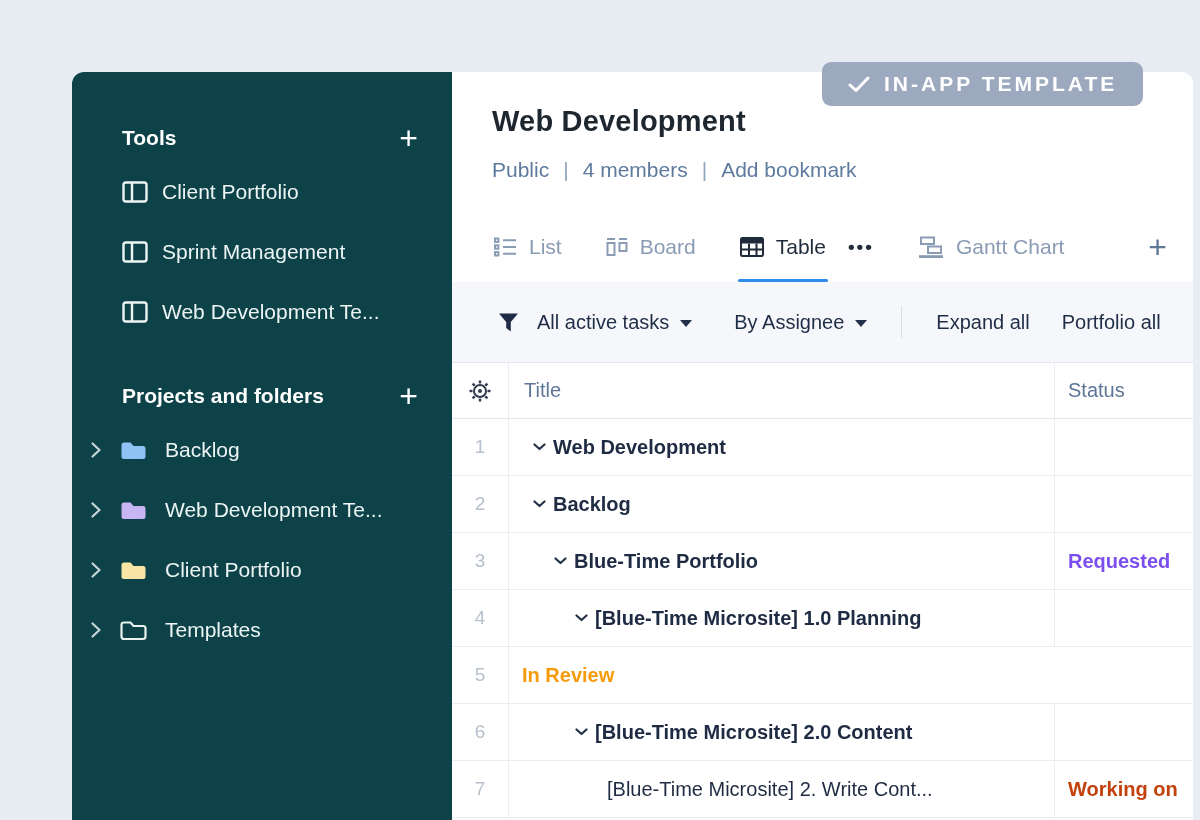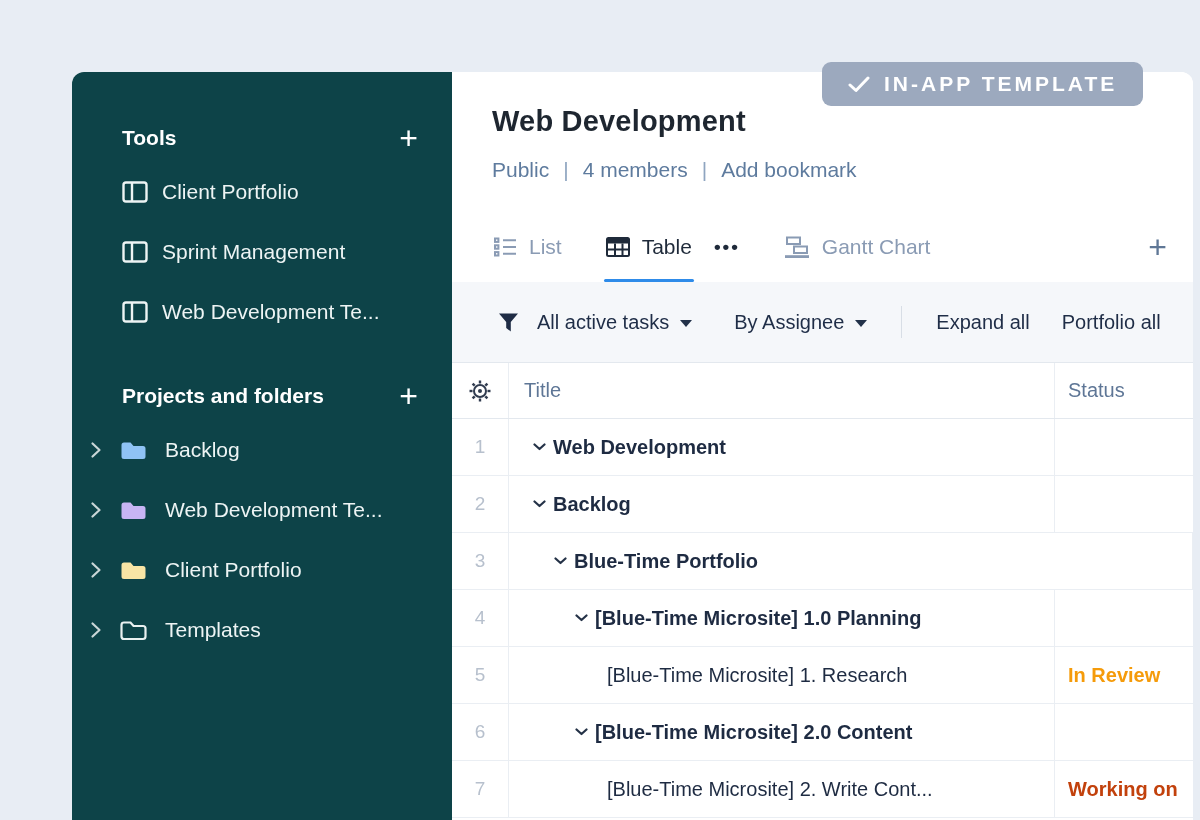--- a/index.html
+++ b/index.html
@@ -222,20 +222,31 @@
             <g stroke="#8A9BB4" stroke-width="2">
               <rect x="1" y="1.5" width="3.4" height="3.4" fill="none"></rect>
               <rect x="1" y="8.3" width="3.4" height="3.4" fill="none"></rect>
               <rect x="1" y="15.1" width="3.4" height="3.4" fill="none"></rect>
               <line x1="9" y1="3.2" x2="22" y2="3.2"></line>
               <line x1="9" y1="10" x2="22" y2="10"></line>
               <line x1="9" y1="16.8" x2="22" y2="16.8"></line>
             </g>
           </svg>
         <span data-interactable="false">List</span>
+      </div>
+      <div class="tab" data-interactable="true">
+        <svg width="22" height="20" viewBox="0 0 22 20" data-interactable="false">
+            <g stroke="#8A9BB4" stroke-width="2" fill="none">
+              <line x1="1" y1="2" x2="9" y2="2"></line>
+              <rect x="1.5" y="6" width="7" height="12"></rect>
+              <line x1="13" y1="2" x2="21" y2="2"></line>
+              <rect x="13.5" y="6" width="7" height="8"></rect>
+            </g>
+          </svg>
+        <span data-interactable="false">Board</span>
       </div>
       <div class="tab active" data-interactable="true">
         <svg width="24" height="20" viewBox="0 0 24 20" data-interactable="false">
             <rect x="1" y="1" width="22" height="18" rx="1.5" fill="none" stroke="#1F2A3A" stroke-width="2"></rect>
             <rect x="1" y="1" width="22" height="5.5" fill="#1F2A3A"></rect>
             <line x1="1" y1="12.5" x2="23" y2="12.5" stroke="#1F2A3A" stroke-width="2"></line>
             <line x1="9" y1="6.5" x2="9" y2="19" stroke="#1F2A3A" stroke-width="2"></line>
             <line x1="16.5" y1="6.5" x2="16.5" y2="19" stroke="#1F2A3A" stroke-width="2"></line>
           </svg>
         <span data-interactable="false">Table</span>
@@ -320,37 +331,34 @@
         <div class="cell-status" data-interactable="true"></div>
       </div>
       <div class="trow" data-interactable="true">
         <div class="cell-num" data-interactable="false">3</div>
         <div class="cell-title" data-interactable="true" style="padding-left: 45px; font-weight: 700;">
           <svg class="row-chevron" width="13" height="8" viewBox="0 0 13 8" data-interactable="true">
               <polyline points="1.5,1.5 6.5,6 11.5,1.5" fill="none" stroke="#243247" stroke-width="2.2" stroke-linecap="round" stroke-linejoin="round"></polyline>
             </svg>
           <span data-interactable="false">Blue-Time Portfolio</span>
         </div>
+        <div class="cell-status" data-interactable="true" style="color: rgb(124, 78, 239);">Requested</div>
       </div>
       <div class="trow" data-interactable="true">
         <div class="cell-num" data-interactable="false">4</div>
         <div class="cell-title" data-interactable="true" style="padding-left: 66px; font-weight: 700;">
           <svg class="row-chevron" width="13" height="8" viewBox="0 0 13 8" data-interactable="true">
               <polyline points="1.5,1.5 6.5,6 11.5,1.5" fill="none" stroke="#243247" stroke-width="2.2" stroke-linecap="round" stroke-linejoin="round"></polyline>
             </svg>
           <span data-interactable="false">[Blue-Time Microsite] 1.0 Planning</span>
         </div>
         <div class="cell-status" data-interactable="true"></div>
       </div>
       <div class="trow" data-interactable="true">
         <div class="cell-num" data-interactable="false">5</div>
-        <div class="cell-title" data-interactable="true" style="padding-left: 98px; font-weight: 400;">
-
-          <span data-interactable="false">[Blue-Time Microsite] 1. Research</span>
-        </div>
         <div class="cell-status" data-interactable="true" style="color: rgb(245, 155, 10);">In Review</div>
       </div>
       <div class="trow" data-interactable="true">
         <div class="cell-num" data-interactable="false">6</div>
         <div class="cell-title" data-interactable="true" style="padding-left: 66px; font-weight: 700;">
           <svg class="row-chevron" width="13" height="8" viewBox="0 0 13 8" data-interactable="true">
               <polyline points="1.5,1.5 6.5,6 11.5,1.5" fill="none" stroke="#243247" stroke-width="2.2" stroke-linecap="round" stroke-linejoin="round"></polyline>
             </svg>
           <span data-interactable="false">[Blue-Time Microsite] 2.0 Content</span>
         </div>

